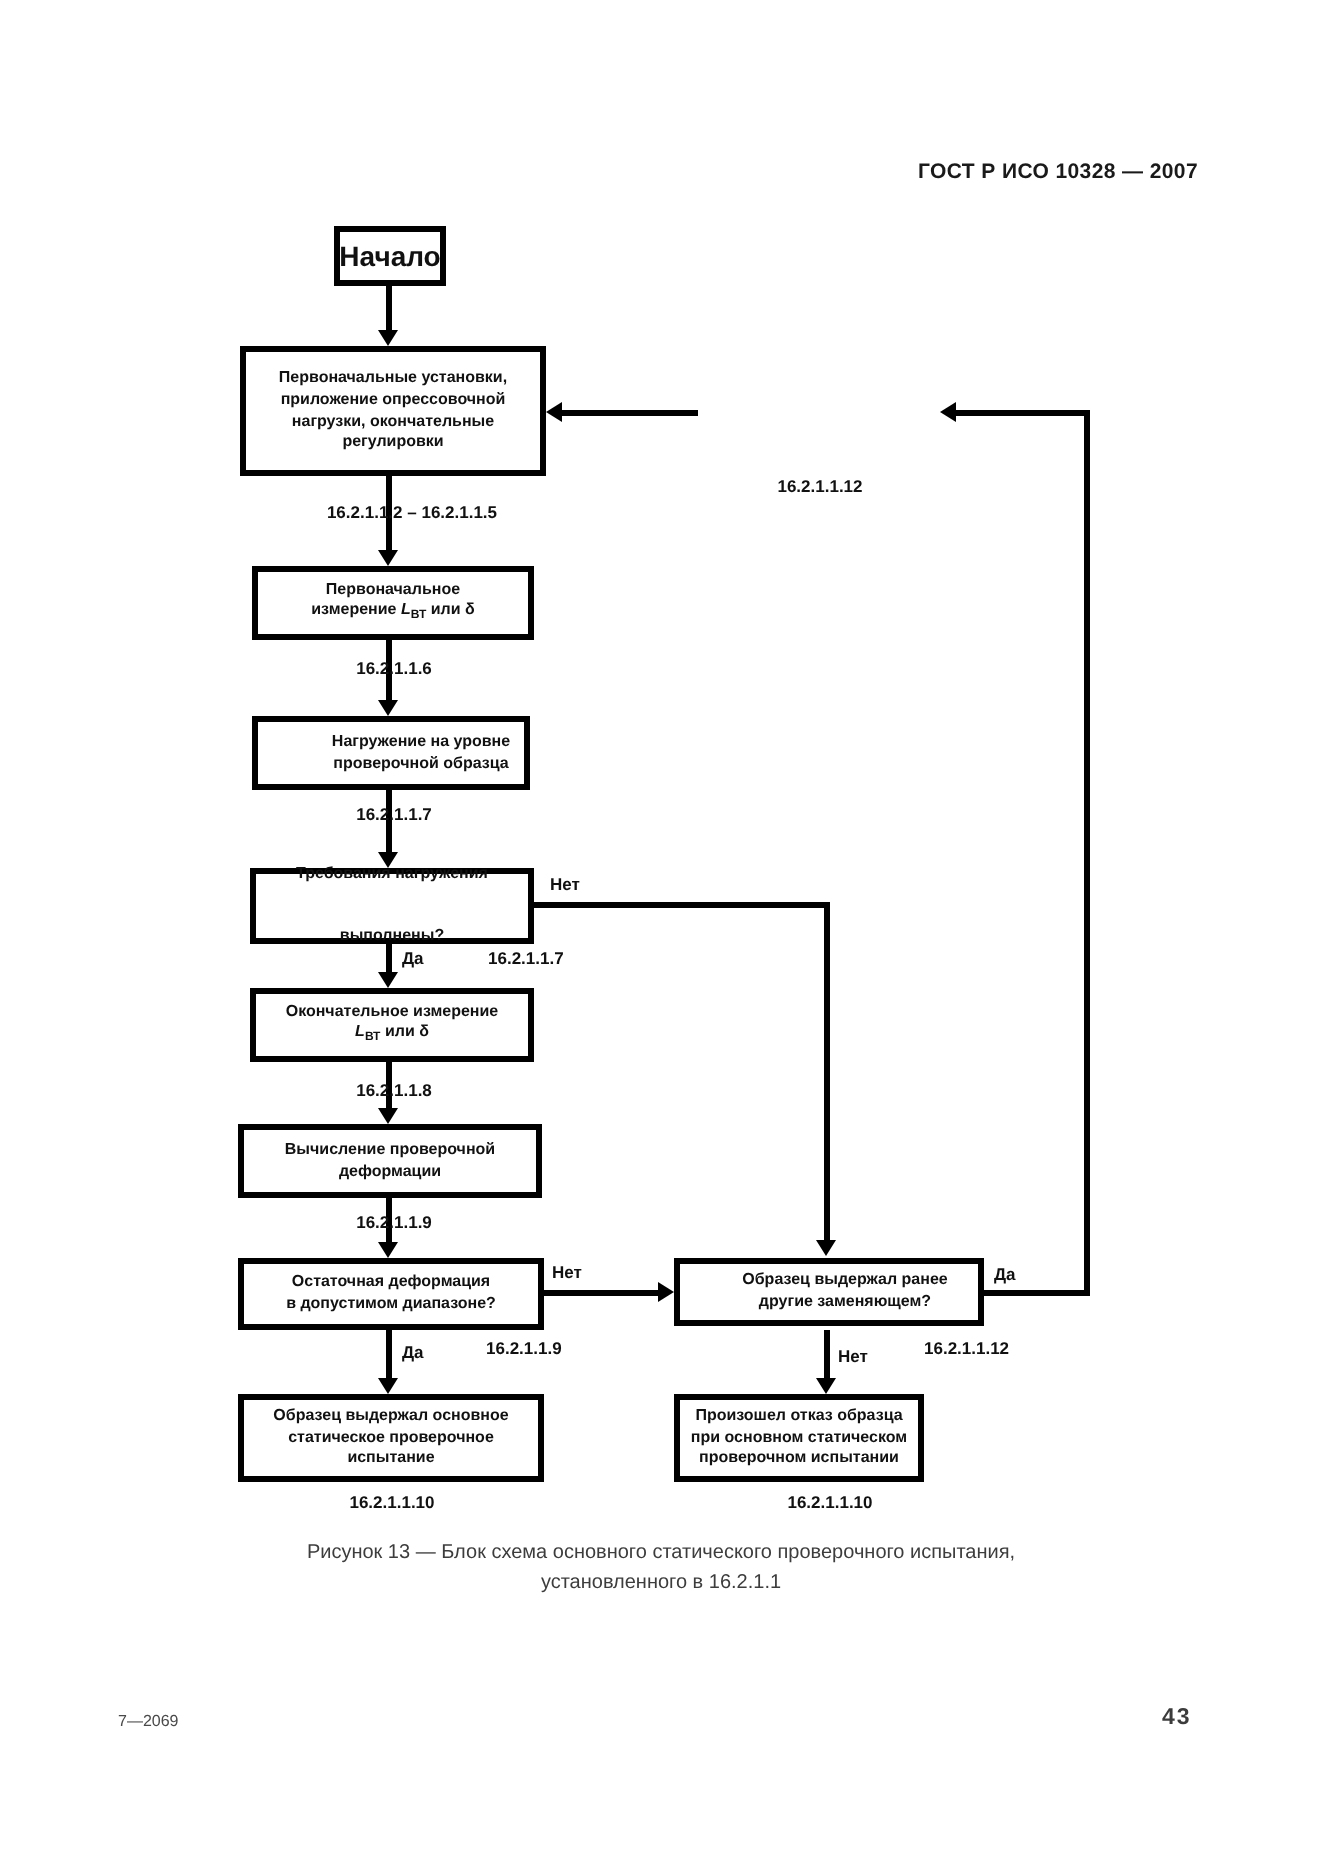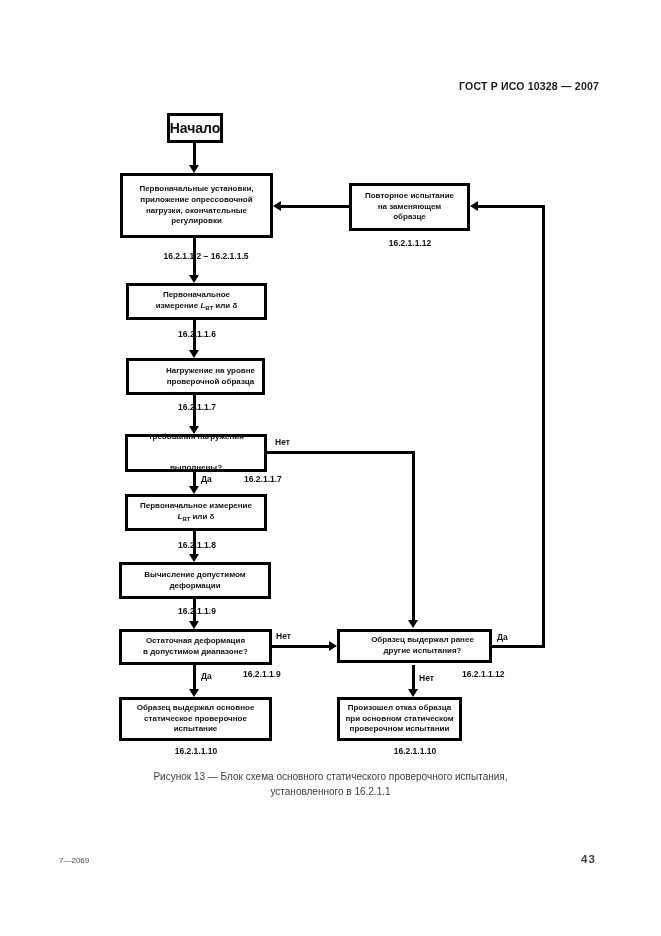--- a/index.html
+++ b/index.html
@@ -68,49 +68,44 @@
     <div class="ln">Нагружение на уровне</div>
     <div class="ln">проверочной образца</div>
   </div>
 
   <div class="box" style="left:125px;top:434px;width:142px;height:38px;gap:20px;">
     <div class="ln">Требования нагружения</div>
     <div class="ln">выполнены?</div>
   </div>
 
   <div class="box" style="left:125px;top:494px;width:142px;height:37px;">
-    <div class="ln">Первоначальное измерение</div>
+    <div class="ln">Окончательное измерение</div>
     <div class="ln"><span class="sym">L</span><sub>ВТ</sub><span> или δ</span></div>
   </div>
 
   <div class="box" style="left:119px;top:562px;width:152px;height:37px;">
-    <div class="ln">Вычисление допустимом</div>
+    <div class="ln">Вычисление проверочной</div>
     <div class="ln">деформации</div>
   </div>
 
   <div class="box" style="left:119px;top:629px;width:153px;height:36px;">
     <div class="ln">Остаточная деформация</div>
     <div class="ln">в допустимом диапазоне?</div>
   </div>
 
   <div class="box" style="left:119px;top:697px;width:153px;height:44px;">
     <div class="ln">Образец выдержал основное</div>
     <div class="ln">статическое проверочное</div>
     <div class="ln">испытание</div>
   </div>
 
-  <div class="box" style="left:349px;top:183px;width:121px;height:48px;">
-    <div class="ln">Повторное испытание</div>
-    <div class="ln">на заменяющем</div>
-    <div class="ln">образце</div>
-  </div>
 
   <div class="box" style="left:337px;top:629px;width:155px;height:34px;padding-left:16px;">
     <div class="ln">Образец выдержал ранее</div>
-    <div class="ln">другие испытания?</div>
+    <div class="ln">другие заменяющем?</div>
   </div>
 
   <div class="box" style="left:337px;top:697px;width:125px;height:44px;">
     <div class="ln">Произошел отказ образца</div>
     <div class="ln">при основном статическом</div>
     <div class="ln">проверочном испытании</div>
   </div>
 
   <div class="ref" style="left:146px;top:251px;width:120px;">16.2.1.1.2 – 16.2.1.1.5</div>
   <div class="ref" style="left:157px;top:329px;width:80px;">16.2.1.1.6</div>

